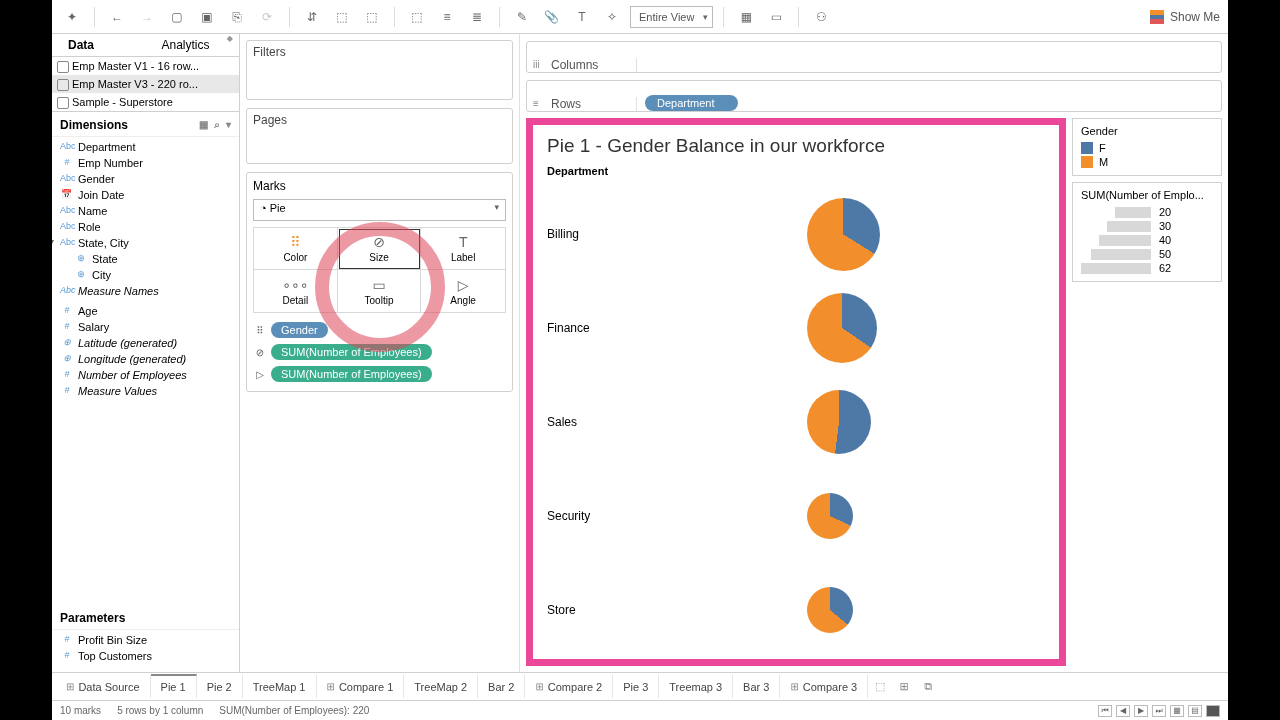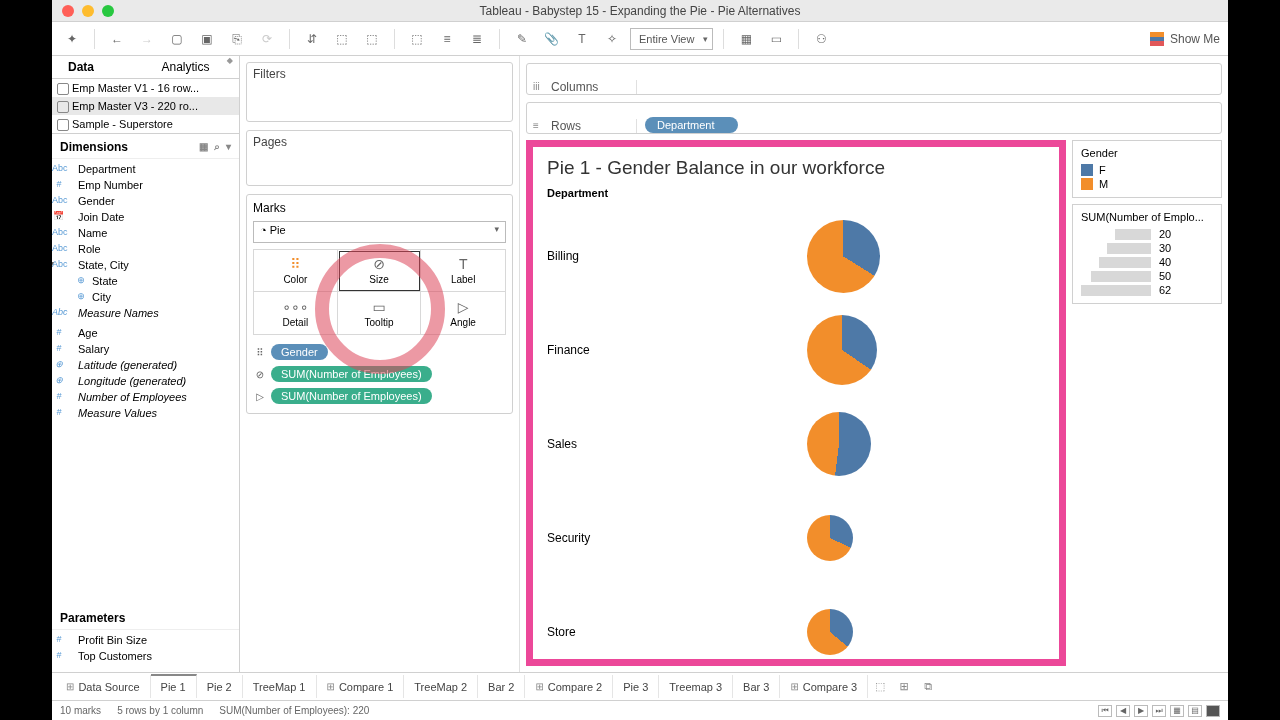--- a/index.html
+++ b/index.html
@@ -29,21 +29,21 @@
   .lp-tab.active { font-weight:600; }
   .lp-tabs::after{content:"◆"; font-size:8px; color:#999; position:absolute; right:6px;}
   .ds-list { border-bottom:1px solid #d0d0d0; }
   .ds-item { padding:3px 8px 3px 20px; position:relative; font-size:11px; white-space:nowrap; overflow:hidden; text-overflow:ellipsis;}
   .ds-item::before { content:""; position:absolute; left:5px; top:4px; width:10px; height:10px; border:1px solid #888; border-radius:2px;}
   .ds-item.sel { background:#e8e8e8; }
   .section-hdr { padding:6px 8px 4px; font-weight:600; font-size:12px; display:flex; align-items:center; border-bottom:1px solid #eee;}
   .section-hdr .mini { margin-left:auto; font-size:10px; color:#888; display:flex; gap:6px;}
   .field-list { padding:2px 0; }
   .field { padding:2px 4px 2px 26px; position:relative; font-size:11px; white-space:nowrap;}
-  .field .ico { position:absolute; left:0; top:2px; width:14px; font-size:9px; color:#5a9bd5; text-align:center;}
+  .field .ico { position:absolute; left:8px; top:2px; width:14px; font-size:9px; color:#5a9bd5; text-align:center;}
   .field.italic { font-style:italic;}
   .indent { padding-left:40px; }
   .indent .ico{ left:22px;}
   .caret { position:absolute; left:-2px; top:2px; font-size:8px; color:#666;}
   
   .midpanel { width:280px; padding:6px; border-right:1px solid #e0e0e0; display:flex; flex-direction:column; gap:8px; font-size:12px;}
   .shelf { border:1px solid #d0d0d0; border-radius:3px; padding:4px 6px; min-height:24px; font-size:12px; color:#444; }
   .marks-card { border:1px solid #d0d0d0; border-radius:3px; padding:6px; position:relative;}
   .marks-title { font-size:12px; margin-bottom:6px;}
   .marks-dd { border:1px solid #bbb; height:22px; font-size:11px; padding:2px 6px; margin-bottom:6px; position:relative;}
@@ -91,28 +91,20 @@
   .sb-right { position:absolute; right:8px; display:flex; gap:4px; align-items:center;}
   .sb-btn { width:14px; height:12px; border:1px solid #bbb; font-size:8px; display:flex; align-items:center; justify-content:center;}
 </style>
 </head>
 <body>
 
 <div class="black-side black-left"></div>
 <div class="black-side black-right"></div>
 <div class="app">
 
-  <div class="titlebar">
-    <div class="traffic">
-      <div class="tl red"></div>
-      <div class="tl yel"></div>
-      <div class="tl grn"></div>
-    </div>
-    <div class="title-text">Tableau - Babystep 15 - Expanding the Pie - Pie Alternatives</div>
-  </div>
 
   <div class="toolbar">
     <div class="tbtn">✦</div>
     <div class="tsep"></div>
     <div class="tbtn">←</div>
     <div class="tbtn" style="color:#ccc">→</div>
     <div class="tbtn">▢</div>
     <div class="tbtn">▣</div>
     <div class="tbtn">⎘</div>
     <div class="tbtn" style="color:#ccc">⟳</div>

